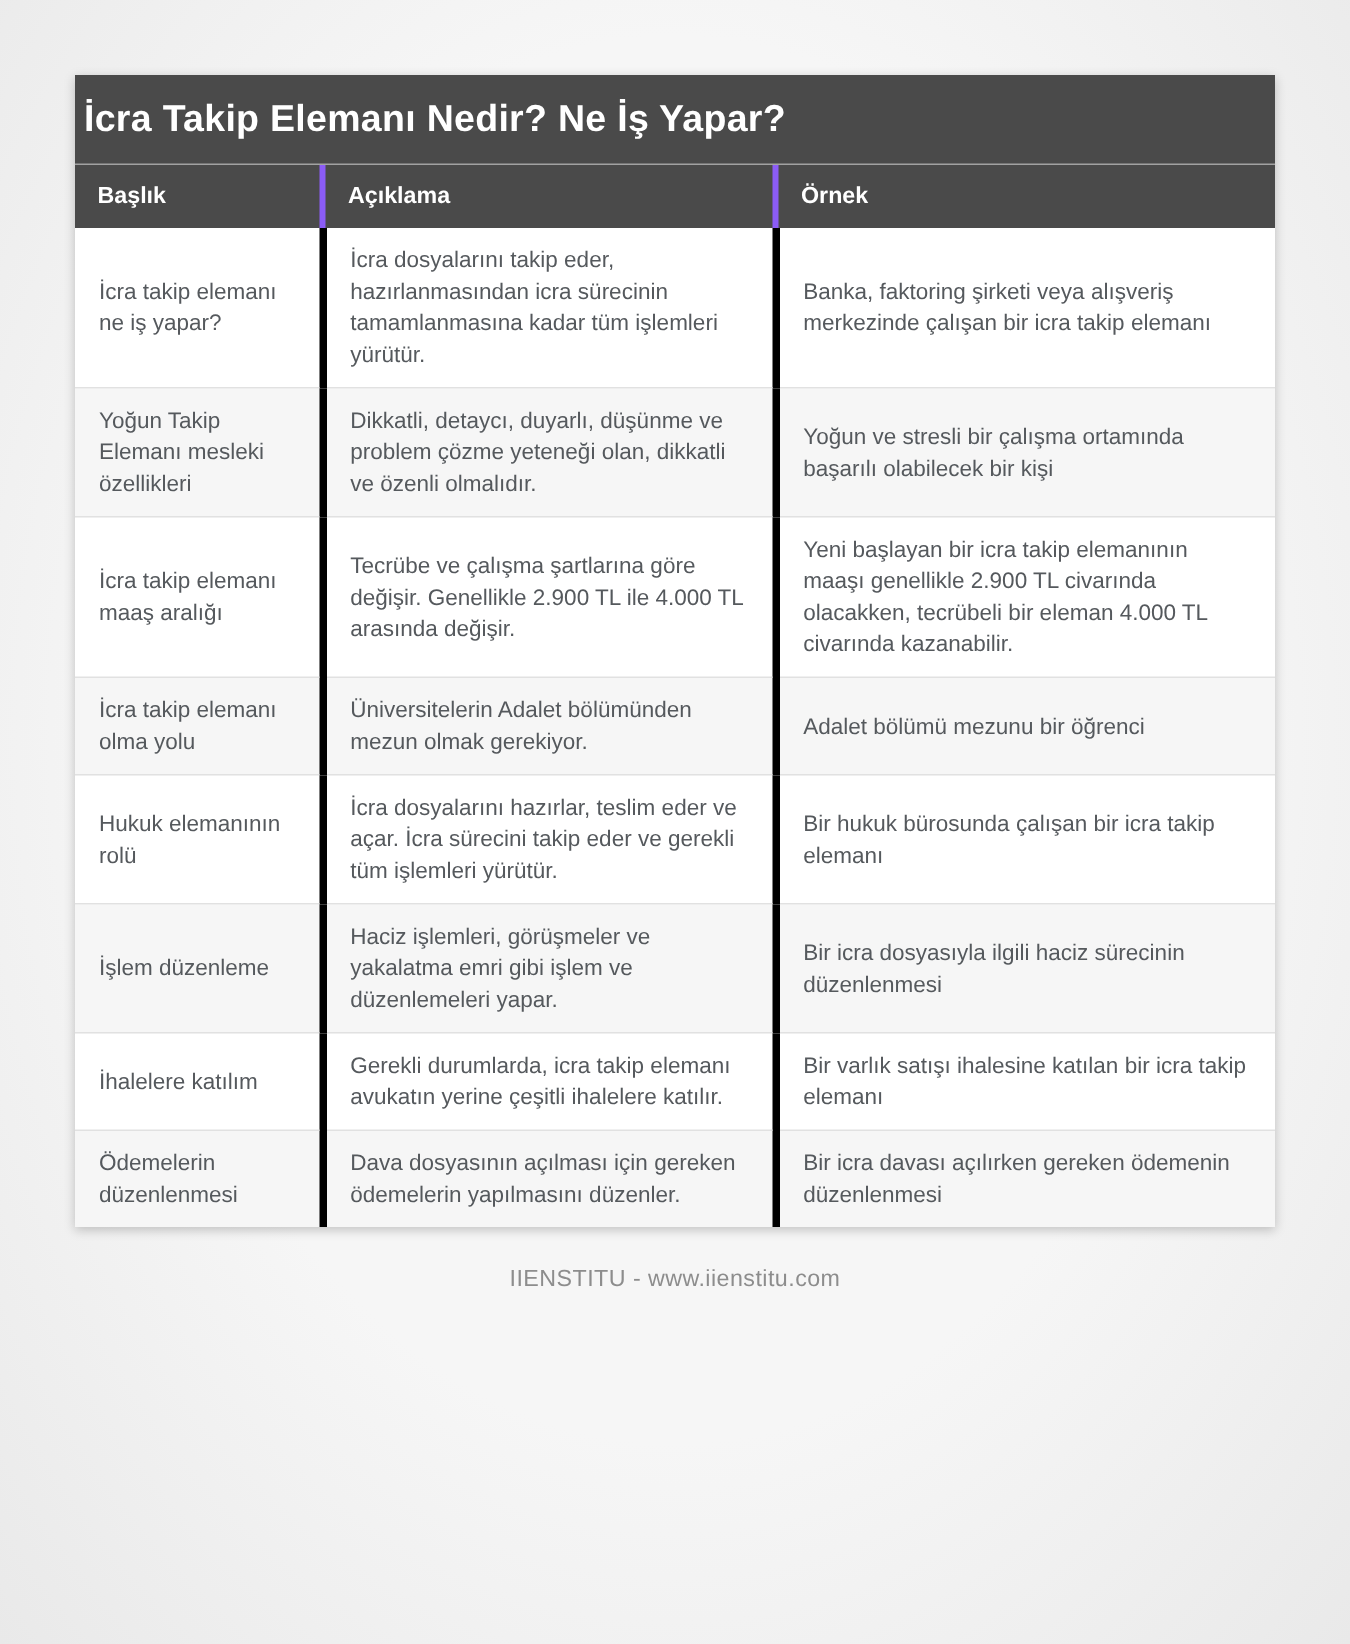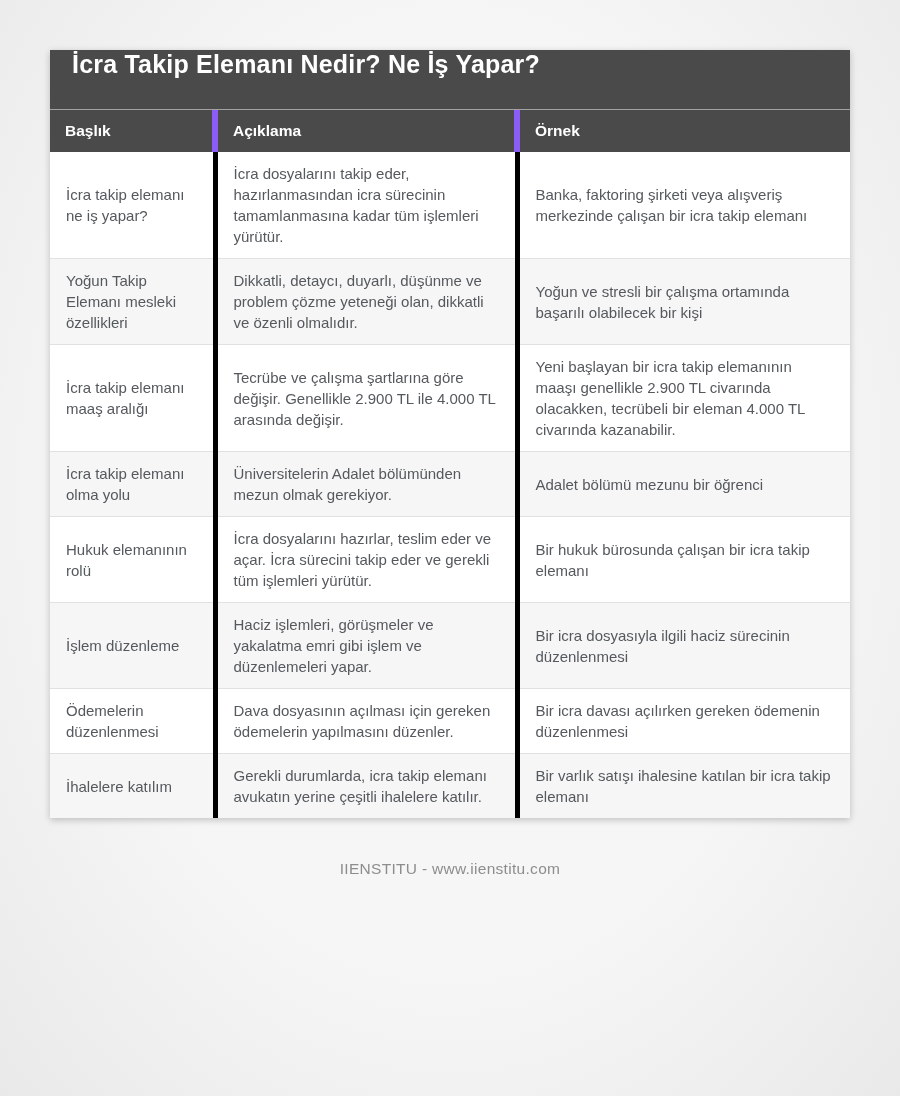--- a/index.html
+++ b/index.html
@@ -12,21 +12,22 @@
   .card {
     width: 800px;
     margin: 50px auto 0 auto;
     background: #ffffff;
     box-shadow: 0 2px 7px rgba(0,0,0,0.22);
   }
   .title-bar {
     background: #4a4a4a;
     height: 60px;
     display: flex;
-    padding: 0 22px;
+    align-items: center;
+    padding: 0 6px;
     border-bottom: 1px solid #a2a2a2;
   }
   .title-bar h1 {
     color: #ffffff;
     font-size: 25px;
     font-weight: bold;
     letter-spacing: 0.2px;
   }
   table {
     width: 100%;
@@ -38,41 +39,41 @@
   col.c-aciklama { width: 302px; }
   col.c-ornek    { width: 333px; }
   thead th {
     background: #4a4a4a;
     color: #ffffff;
     font-size: 15.5px;
     font-weight: bold;
     text-align: left;
     height: 42px;
     padding: 0 15px;
-    border-left: 6px solid #8b5cf6;
+    border-left: 4px solid #8b5cf6;
   }
   thead th:first-child { border-left: none; }
   tbody td {
     font-size: 15px;
     line-height: 1.4;
     color: #55595d;
     padding: 11px 16px;
     vertical-align: middle;
     border-left: 5px solid #000000;
     border-top: 1px solid #e1e1e1;
     background: #ffffff;
   }
   tbody td:first-child { border-left: none; }
   tbody tr:first-child td { border-top: none; }
   tbody tr:nth-child(even) td { background: #f6f6f6; }
   .page-footer {
     text-align: center;
     color: #8d8d8d;
     font-size: 15.5px;
-    margin-top: 42px;
+    margin-top: 26px;
     letter-spacing: 0.3px;
   }
 </style>
 </head>
 <body>
 
 <div class="card">
   <div class="title-bar">
     <h1>İcra Takip Elemanı Nedir? Ne İş Yapar?</h1>
   </div>
@@ -115,26 +116,26 @@
         <td>Hukuk elemanının rolü</td>
         <td>İcra dosyalarını hazırlar, teslim eder ve açar. İcra sürecini takip eder ve gerekli tüm işlemleri yürütür.</td>
         <td>Bir hukuk bürosunda çalışan bir icra takip elemanı</td>
       </tr>
       <tr>
         <td>İşlem düzenleme</td>
         <td>Haciz işlemleri, görüşmeler ve yakalatma emri gibi işlem ve düzenlemeleri yapar.</td>
         <td>Bir icra dosyasıyla ilgili haciz sürecinin düzenlenmesi</td>
       </tr>
       <tr>
+        <td>İhalelere katılım</td>
+        <td>Gerekli durumlarda, icra takip elemanı avukatın yerine çeşitli ihalelere katılır.</td>
+        <td>Bir varlık satışı ihalesine katılan bir icra takip elemanı</td>
+      </tr>
+      <tr>
         <td>Ödemelerin düzenlenmesi</td>
         <td>Dava dosyasının açılması için gereken ödemelerin yapılmasını düzenler.</td>
         <td>Bir icra davası açılırken gereken ödemenin düzenlenmesi</td>
-      </tr>
-      <tr>
-        <td>İhalelere katılım</td>
-        <td>Gerekli durumlarda, icra takip elemanı avukatın yerine çeşitli ihalelere katılır.</td>
-        <td>Bir varlık satışı ihalesine katılan bir icra takip elemanı</td>
       </tr>
     </tbody>
   </table>
 </div>
 
 <div class="page-footer">IIENSTITU - www.iienstitu.com</div>
 
 </body></html>

